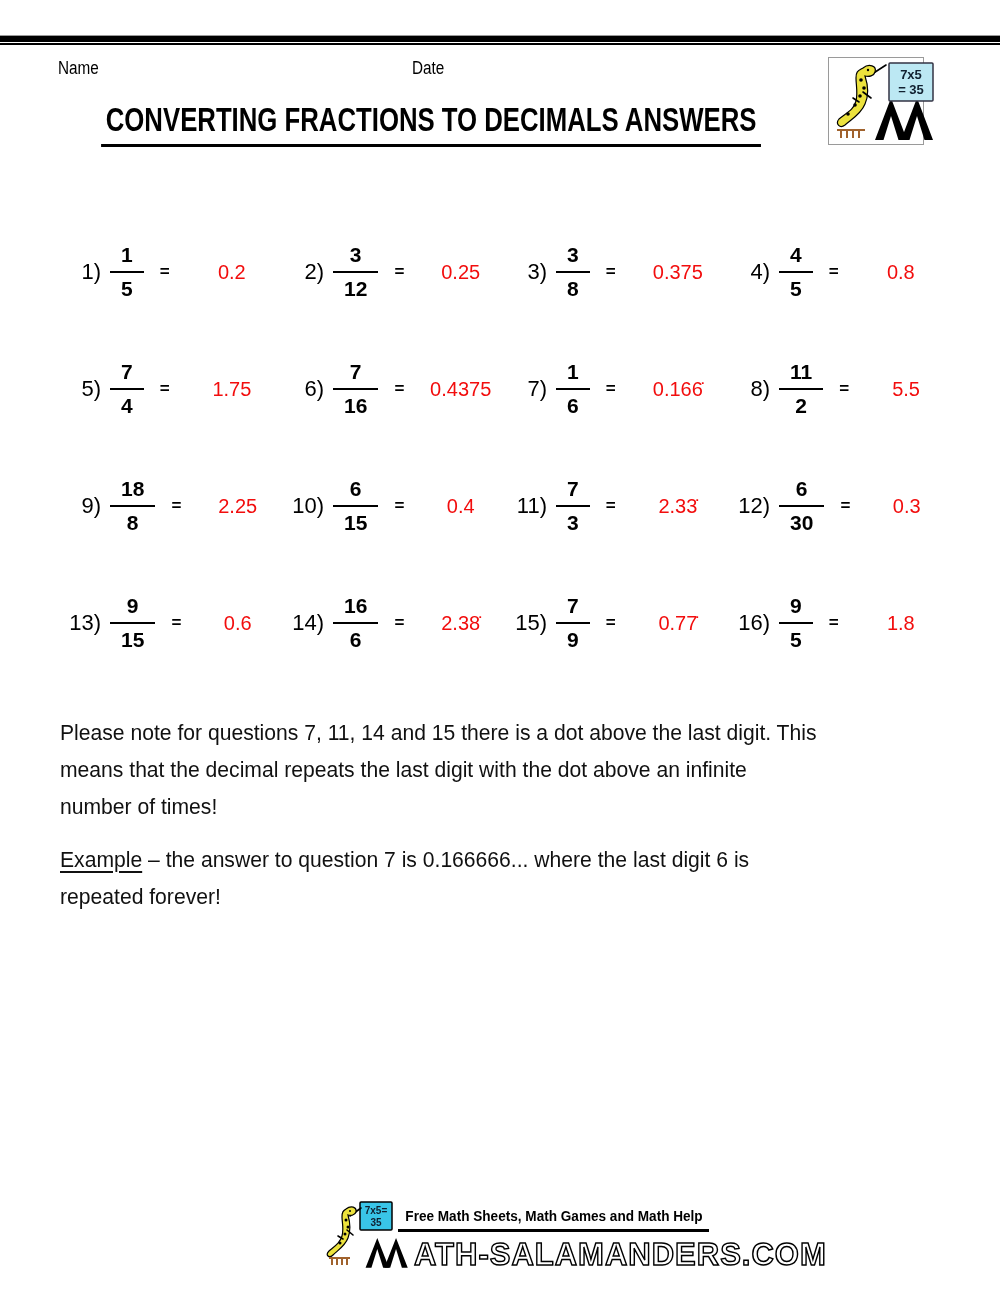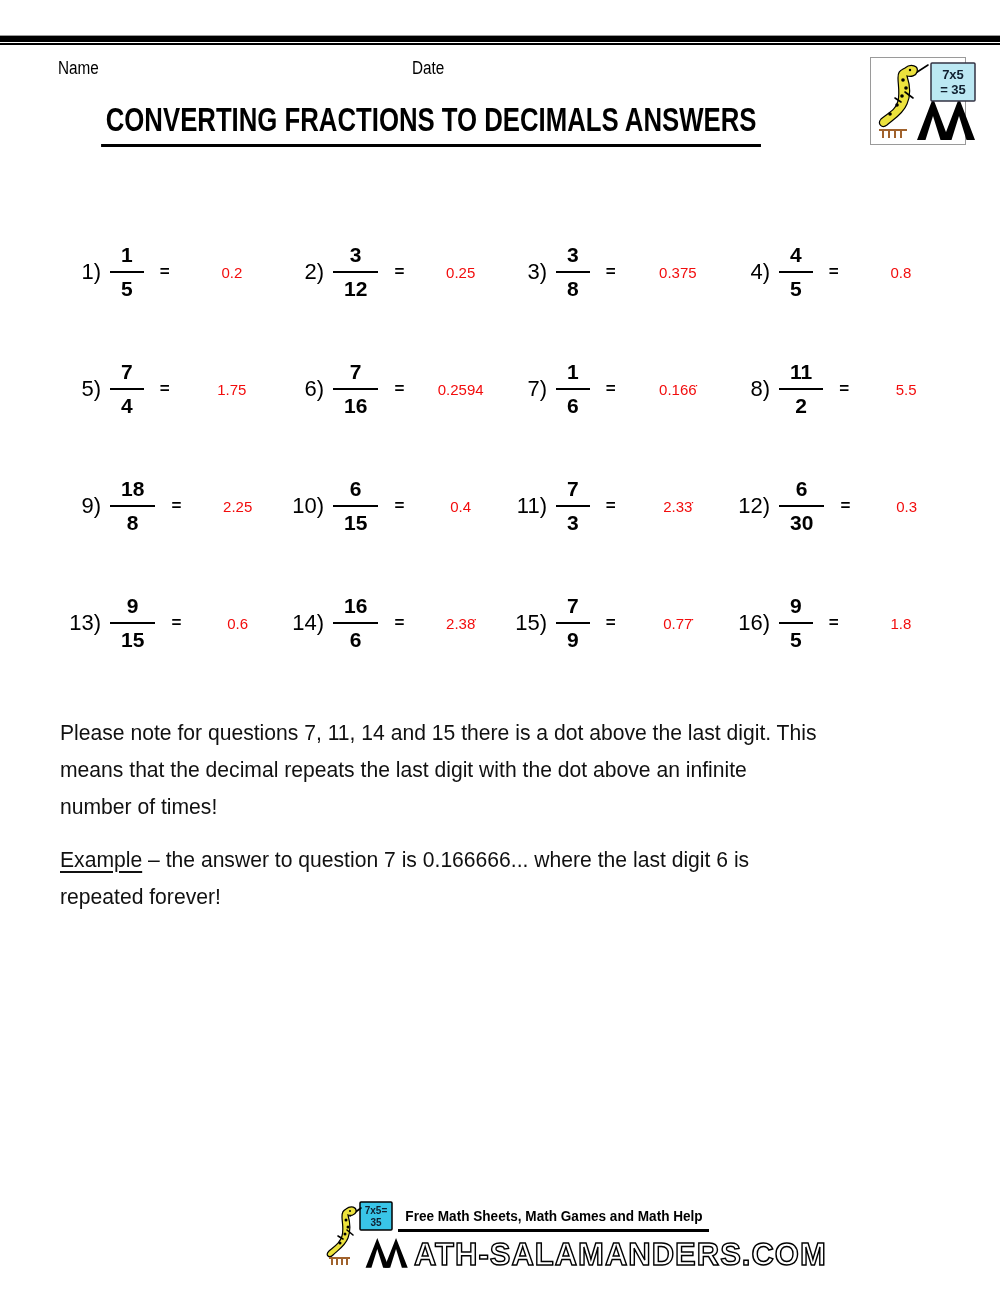--- a/index.html
+++ b/index.html
@@ -12,41 +12,41 @@
 
   .name-label{position:absolute;left:58px;top:58px;font-size:18px;transform:scaleX(.85);transform-origin:left top;}
   .date-label{position:absolute;left:412px;top:58px;font-size:18px;transform:scaleX(.85);transform-origin:left top;}
 
   .title-wrap{position:absolute;left:8px;top:101px;width:1000px;text-align:left;}
   .title{display:inline-block;font-size:33px;font-weight:bold;letter-spacing:0;
          transform:scaleX(.78);transform-origin:center top;
          border-bottom:3px solid #000;padding:0 6px 5px;white-space:nowrap;}
 
   
-  .logo-box{position:absolute;left:870px;top:57px;width:96px;height:88px;border:1px solid #9a9a9a;
+  .logo-box{position:absolute;left:828px;top:57px;width:96px;height:88px;border:1px solid #9a9a9a;
             box-sizing:border-box;background:#fff;}
   .board-light{fill:var(--board-cyan-light);stroke:#334;stroke-width:1.5;}
   .board-bright{fill:var(--board-cyan);stroke:#000;stroke-width:1.5;}
   .board-txt{font-family:"Liberation Sans",sans-serif;font-weight:bold;fill:#102030;}
   .sal-body{fill:var(--salamander-yellow);stroke:#000;stroke-width:1.2;}
   .sal-spot{fill:#000;}
   .sal-limb{stroke:#000;stroke-width:1.6;fill:none;stroke-linecap:round;}
   .bench{stroke:var(--bench-brown);stroke-width:2;fill:none;}
   .m-glyph{fill:#000;}
 
   
   .problems{position:absolute;left:55px;top:234px;width:892px;display:grid;
             grid-template-columns:repeat(4,1fr);grid-template-rows:repeat(4,76px);row-gap:41px;}
   .problem{display:flex;align-items:center;}
   .pnum{width:46px;text-align:right;font-size:22px;padding-right:9px;white-space:nowrap;}
   .frac{display:inline-block;text-align:center;font-weight:bold;font-size:21px;line-height:1.25;}
   .frac .nume{display:block;padding:0 11px 3px;border-bottom:2.5px solid #000;}
   .frac .deno{display:block;padding:3px 11px 0;}
   .eq{width:42px;text-align:center;font-weight:bold;font-size:17px;}
-  .ans{flex:1;text-align:center;color:var(--answer-red);font-size:15px;white-space:nowrap;}
+  .ans{flex:1;text-align:center;color:var(--answer-red);font-size:20px;white-space:nowrap;}
 
   
   .note{position:absolute;left:60px;top:714px;font-size:22px;line-height:37px;color:#111;
         transform:scaleX(.96);transform-origin:left top;white-space:nowrap;}
   .example{position:absolute;left:60px;top:841px;font-size:22px;line-height:37px;color:#111;
         transform:scaleX(.96);transform-origin:left top;white-space:nowrap;}
   .example .ex-label{text-decoration:underline;text-decoration-thickness:2px;text-underline-offset:4px;}
 
   
   .footer{position:absolute;left:0;top:1196px;width:1000px;height:90px;text-decoration:underline;}
@@ -151,21 +151,21 @@
         <span class="eq">=</span>
         <span class="ans">1.75</span>
       </div>
       <div class="problem">
         <span class="pnum">6)</span>
         <span class="frac">
           <span class="nume">7</span>
           <span class="deno">16</span>
         </span>
         <span class="eq">=</span>
-        <span class="ans">0.2594</span>
+        <span class="ans">0.4375</span>
       </div>
       <div class="problem">
         <span class="pnum">7)</span>
         <span class="frac">
           <span class="nume">1</span>
           <span class="deno">6</span>
         </span>
         <span class="eq">=</span>
         <span class="ans">0.166̇</span>
       </div>

